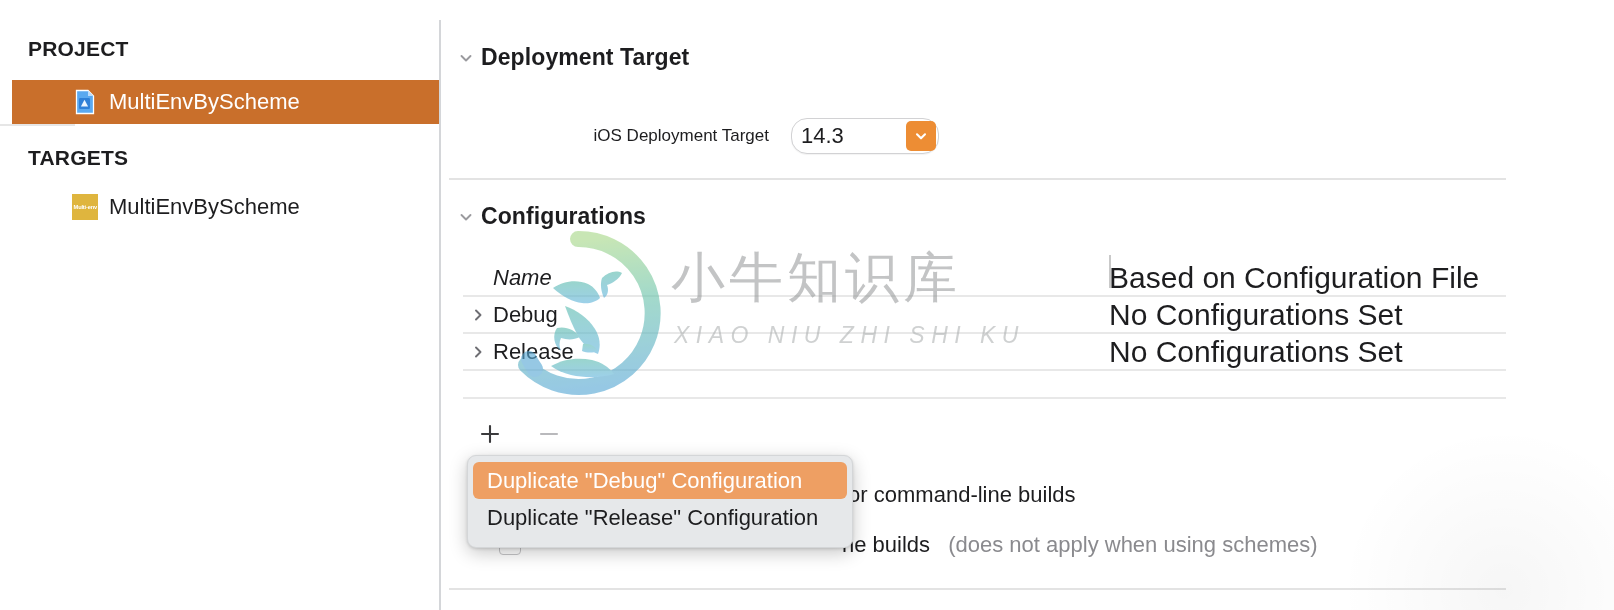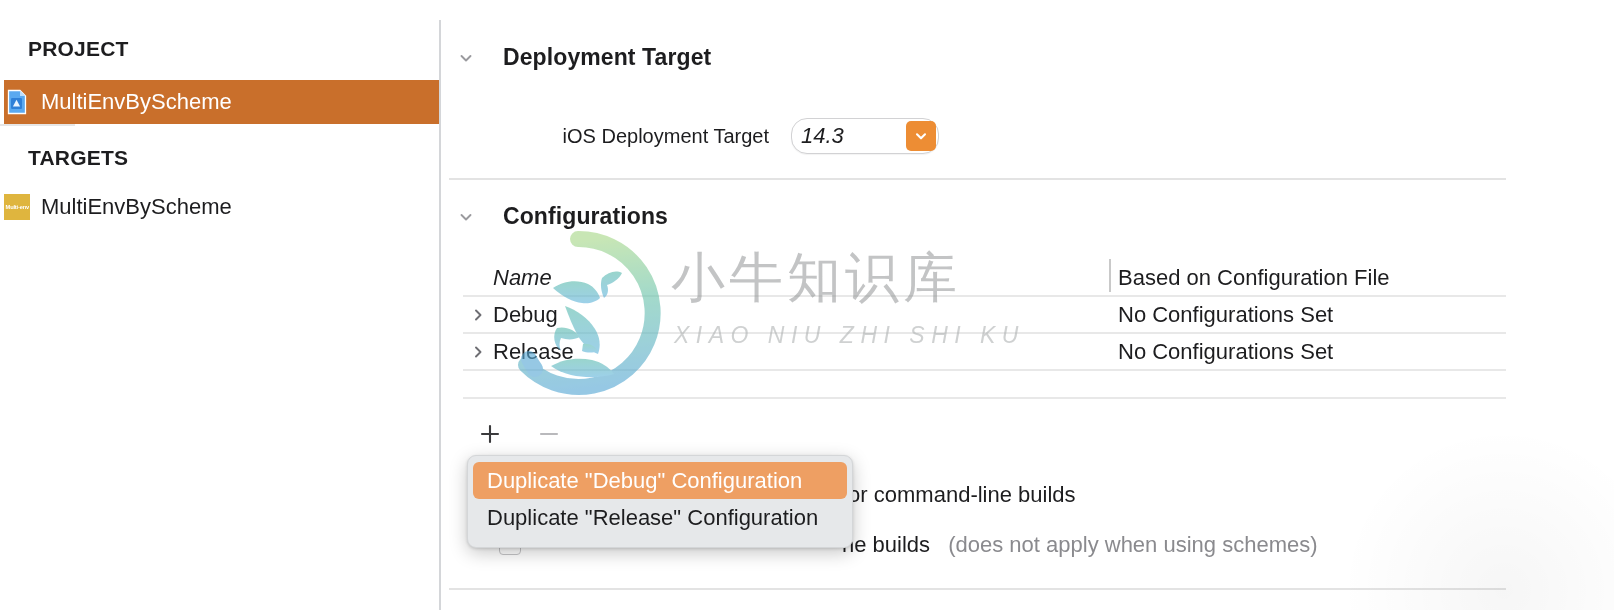--- a/index.html
+++ b/index.html
@@ -37,25 +37,26 @@
     font-weight: bold;
     color: #1d1d1f;
     letter-spacing: 0.2px;
     padding-left: 28px;
   }
   .side-header.project { position: absolute; top: 17px; left: 0; }
   .side-header.targets { position: absolute; top: 126px; left: 0; }
 
   .side-row {
     position: absolute;
-    left: 4px;
+    left: 12px;
     width: 441px;
     height: 44px;
     display: flex;
     align-items: center;
+    padding-left: 60px;
   }
   .side-row.project-row {
     top: 60px;
     background: #c96f2b;
   }
   .side-row.target-row { top: 165px; background: transparent; }
 
   .side-row-label {
     font-size: 22px;
     color: #1d1d1f;
@@ -112,21 +113,21 @@
     width: 14px; height: 14px;
     position: relative;
     flex: 0 0 14px;
   }
   .chev svg { display: block; width: 14px; height: 14px; }
 
   .section-title-row {
     position: absolute;
     display: flex;
     align-items: center;
-    gap: 30px;
+    gap: 8px;
   }
   .section-title {
     font-size: 23px;
     font-weight: bold;
     color: #1d1d1f;
     letter-spacing: 0.1px;
   }
 
   #depTargetHeader { top: 24px; left: 18px; }
   #configsHeader  { top: 183px; left: 18px; }
@@ -140,38 +141,37 @@
   #ruleBottom { top: 568px; left: 8px; width: 1057px; }
 
   
   #depFieldRow {
     position: absolute;
     top: 98px; left: 0;
     display: flex;
     align-items: center;
   }
   .field-label {
-    font-size: 20px;
+    font-size: 17px;
     color: #1d1d1f;
     width: 350px;
     text-align: right;
     padding-right: 22px;
     white-space: nowrap;
   }
   .popup-field {
     position: relative;
     width: 148px;
     height: 36px;
     background: #ffffff;
     border: 1px solid #d2d2d4;
     border-radius: 16px;
     box-shadow: 0 1px 1px rgba(0,0,0,0.05);
     display: flex;
     align-items: center;
-    font-style: italic;
   }
   .popup-field-value {
     font-size: 22px;
     color: #1d1d1f;
     padding-left: 9px;
     line-height: 1;
   }
   .popup-field-btn {
     position: absolute;
     right: 2px; top: 2px;
@@ -209,23 +209,22 @@
   }
   .cfg-row.header .cfg-name { padding-left: 30px; font-style: italic; }
   .cfg-name .tri {
     width: 22px;
     flex: 0 0 22px;
     display: flex;
     align-items: center;
   }
   .cfg-based {
     flex: 1 1 auto;
-    font-size: 22px;
-    color: #1d1d1f;
-    padding-left: 9px;
+    font-size: 30px;
+    color: #1d1d1f;
     position: relative;
   }
   .cfg-row.header .cfg-based::before {
     content: "";
     position: absolute;
     left: 0; top: -6px;
     width: 2px; height: 33px;
     background: #c9c9c9;
   }
   .cfg-row.spacer { height: 28px; border-bottom: 2px solid #e8e8e8; }

